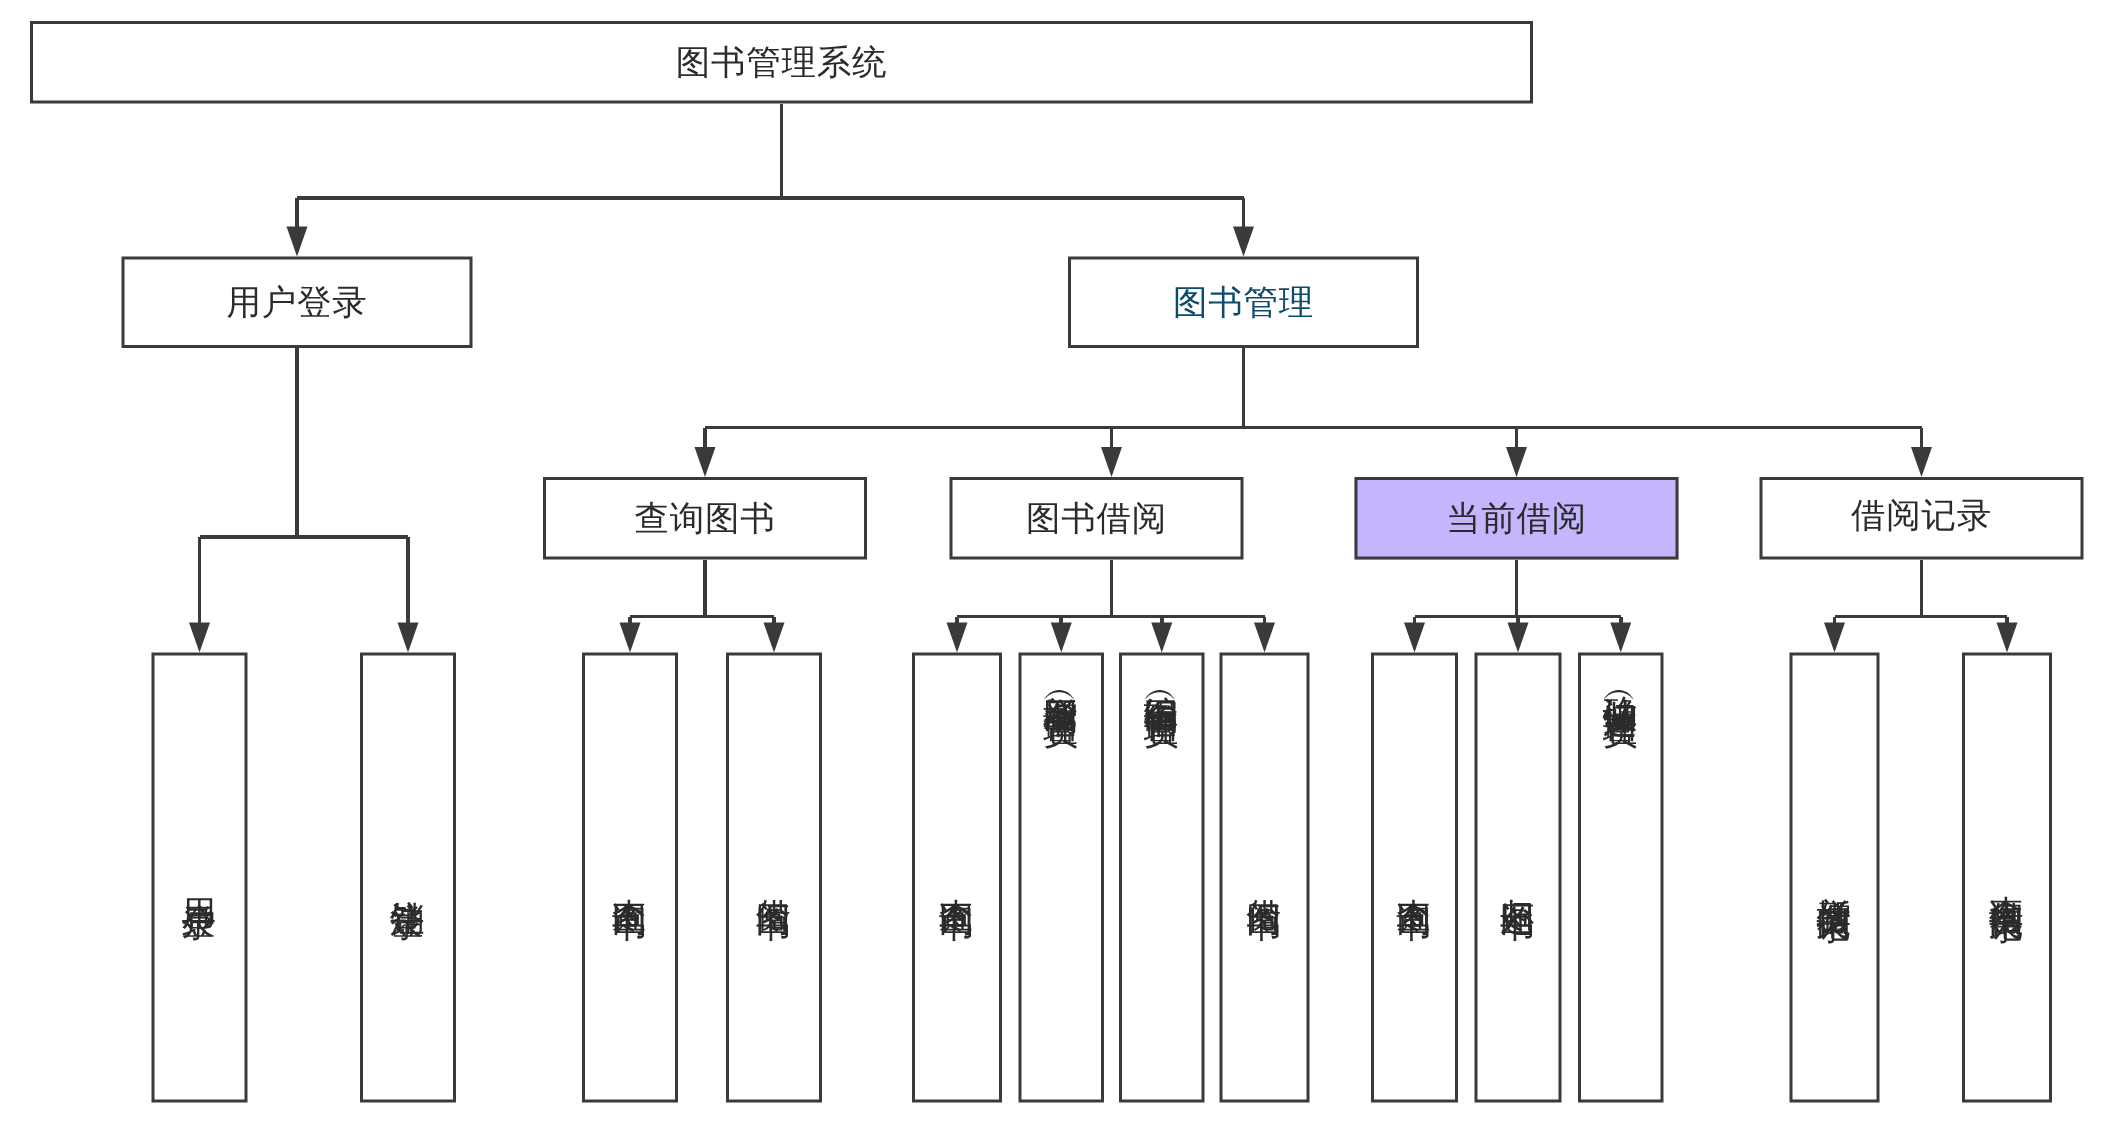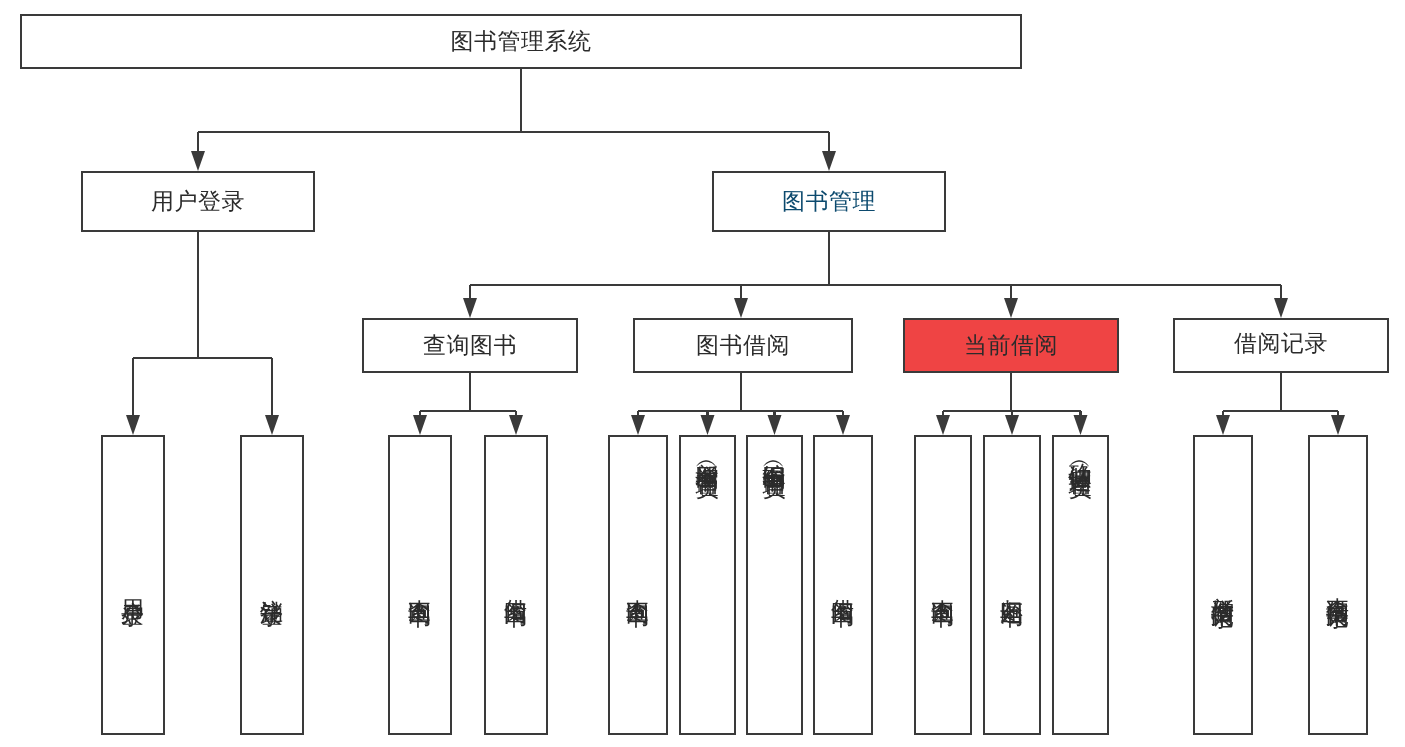--- a/index.html
+++ b/index.html
@@ -136,24 +136,24 @@
       </div>
       <div class="node horizontal" style="left: 81px; top: 171px; width: 234px; height: 61px; border-color: rgb(58, 58, 58); background: rgb(255, 255, 255); color: rgb(43, 43, 43);">
         <span class="node-label">用户登录</span>
       </div>
       <div class="node horizontal" style="left: 712px; top: 171px; width: 234px; height: 61px; border-color: rgb(58, 58, 58); background: rgb(255, 255, 255); color: #0c4a6e;">
         <span class="node-label">图书管理</span>
       </div>
       <div class="node horizontal" style="left: 362px; top: 318px; width: 216px; height: 55px; border-color: rgb(58, 58, 58); background: rgb(255, 255, 255); color: rgb(43, 43, 43);">
         <span class="node-label">查询图书</span>
       </div>
-      <div class="node horizontal" style="left: 633px; top: 318px; width: 220px; height: 55px; border-color: rgb(58, 58, 58); background: rgb(255, 255, 255); color: rgb(43, 43, 43);">
+      <div class="node horizontal" style="left: 633px; top: 318px; width: 196px; height: 55px; border-color: rgb(58, 58, 58); background: rgb(255, 255, 255); color: rgb(43, 43, 43);">
         <span class="node-label">图书借阅</span>
       </div>
-      <div class="node horizontal" style="left: 903px; top: 318px; width: 216px; height: 55px; border-color: rgb(58, 58, 58); background: #ef4444; color: rgb(43, 43, 43);">
+      <div class="node horizontal" style="left: 903px; top: 318px; width: 216px; height: 55px; border-color: rgb(58, 58, 58); background: #c4b5fd; color: rgb(43, 43, 43);">
         <span class="node-label">当前借阅</span>
       </div>
       <div class="node horizontal" style="left: 1173px; top: 318px; width: 216px; height: 55px; border-color: rgb(58, 58, 58); background: rgb(255, 255, 255); color: rgb(43, 43, 43); font-family: Liberation Mono, monospace;">
         <span class="node-label">借阅记录</span>
       </div>
       <div class="node vertical centered" style="left: 101px; top: 435px; width: 64px; height: 300px; border-color: rgb(58, 58, 58); background: rgb(255, 255, 255); color: rgb(43, 43, 43);">
         <span class="node-label">用户登录</span>
       </div>
       <div class="node vertical centered" style="left: 240px; top: 435px; width: 64px; height: 300px; border-color: rgb(58, 58, 58); background: rgb(255, 255, 255); color: rgb(43, 43, 43);">
         <span class="node-label">注销登录</span>

